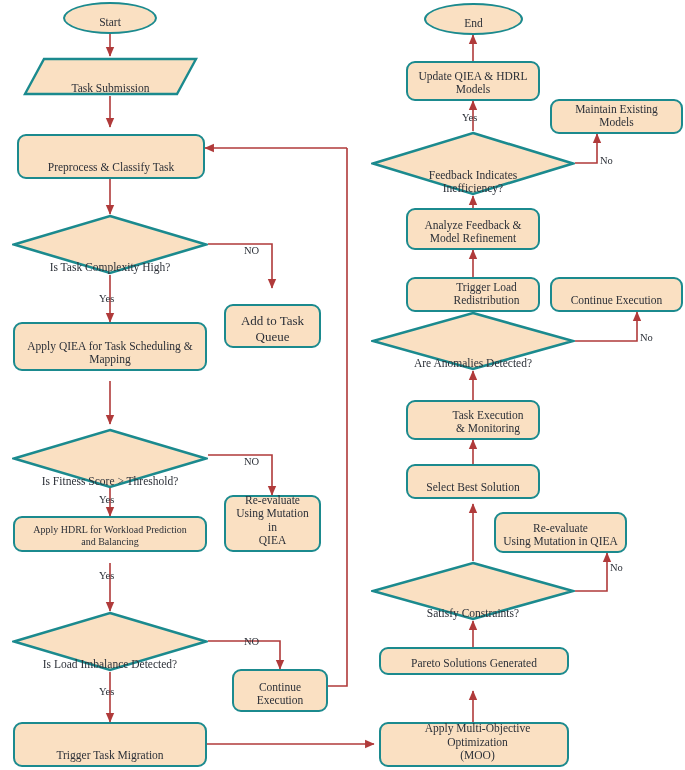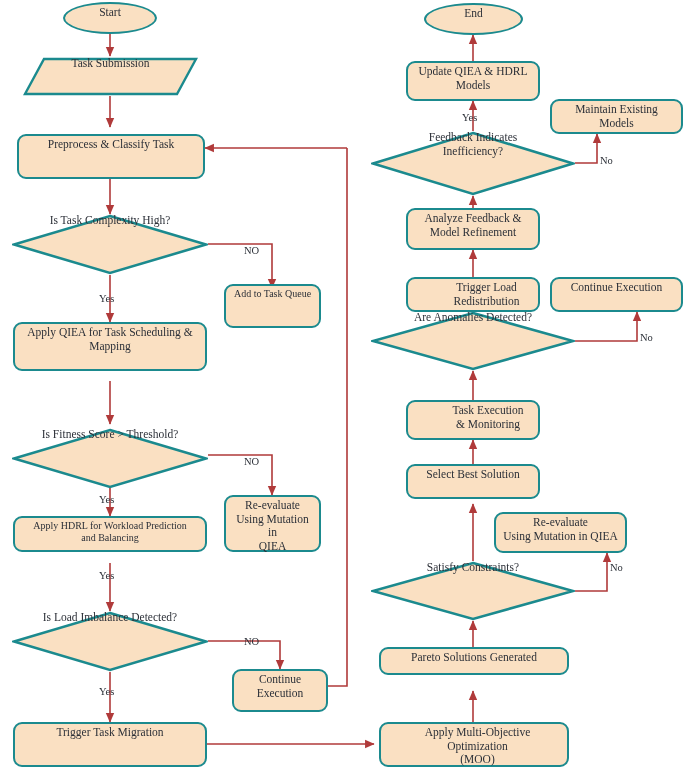--- a/index.html
+++ b/index.html
@@ -7,21 +7,21 @@
     position:relative;
     width:685px;height:770px;
     background:#ffffff;
     font-family:"Liberation Serif", serif;
     overflow:hidden;
   }
   svg#wires{position:absolute;left:0;top:0;width:685px;height:770px;pointer-events:none;}
   .node{
     position:absolute;
     box-sizing:border-box;
-    display:flex;align-items:flex-start;justify-content:center;
+    display:flex;align-items:flex-end;justify-content:center;
     text-align:center;
     color:#2c3038;
     background:#FAE0C2;
     border:2.2px solid #1B8A8E;
     line-height:1.18;
     padding:2px 5px;
     z-index:3;
   }
   .proc{border-radius:9px;}
   .term{border-radius:50%;}
@@ -106,21 +106,21 @@
     <span>Preprocess &amp; Classify Task</span>
   </div>
 
   <div class="node dia" style="left:12px;top:214px;width:196px;height:61px;font-size:11.5px;">
     <svg class="dshape" viewBox="0 0 196 61" preserveAspectRatio="none">
       <polygon points="98,2 194,30.5 98,59 2,30.5" fill="#FAE0C2" stroke="#1B8A8E" stroke-width="2.6"></polygon>
     </svg>
     <span class="dtext">Is Task Complexity High?</span>
   </div>
 
-  <div class="node proc" style="left:224px;top:284px;width:97px;height:44px;font-size:10px;">
+  <div class="node proc" style="left:224px;top:304px;width:97px;height:44px;font-size:13px;">
     <span>Add to Task Queue</span>
   </div>
 
   <div class="node proc" style="left:13px;top:322px;width:194px;height:49px;font-size:11.5px;">
     <span>
       <span>Apply QIEA for Task  Scheduling &amp;</span><br>
       <span>Mapping</span>
     </span>
   </div>
 

